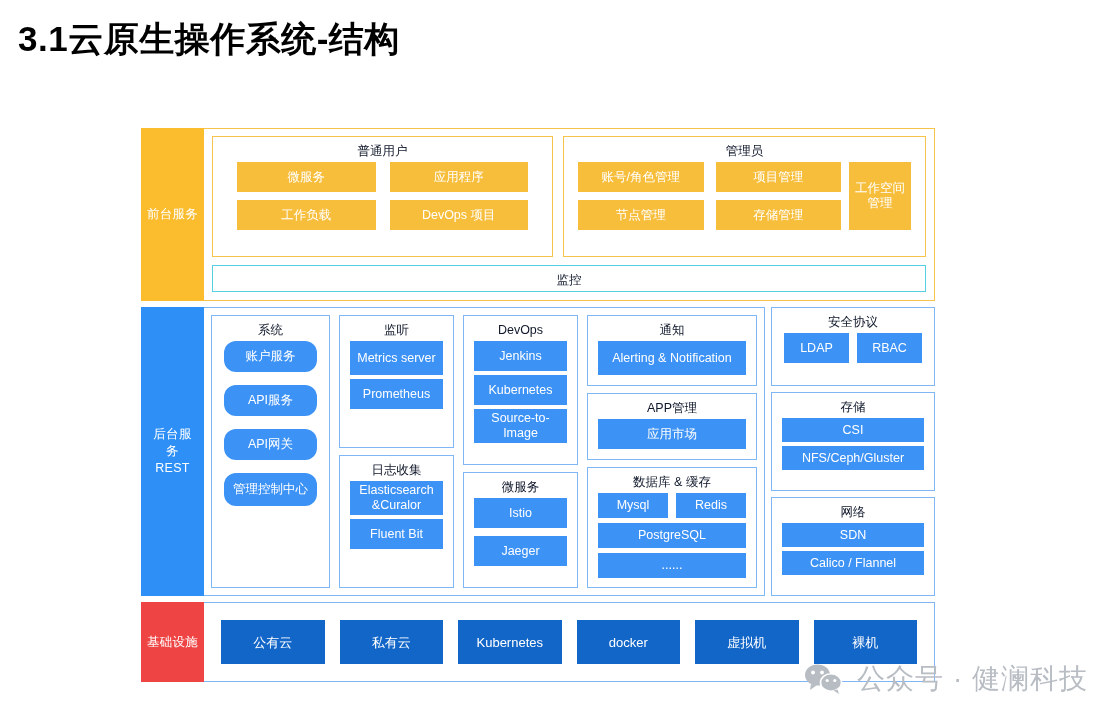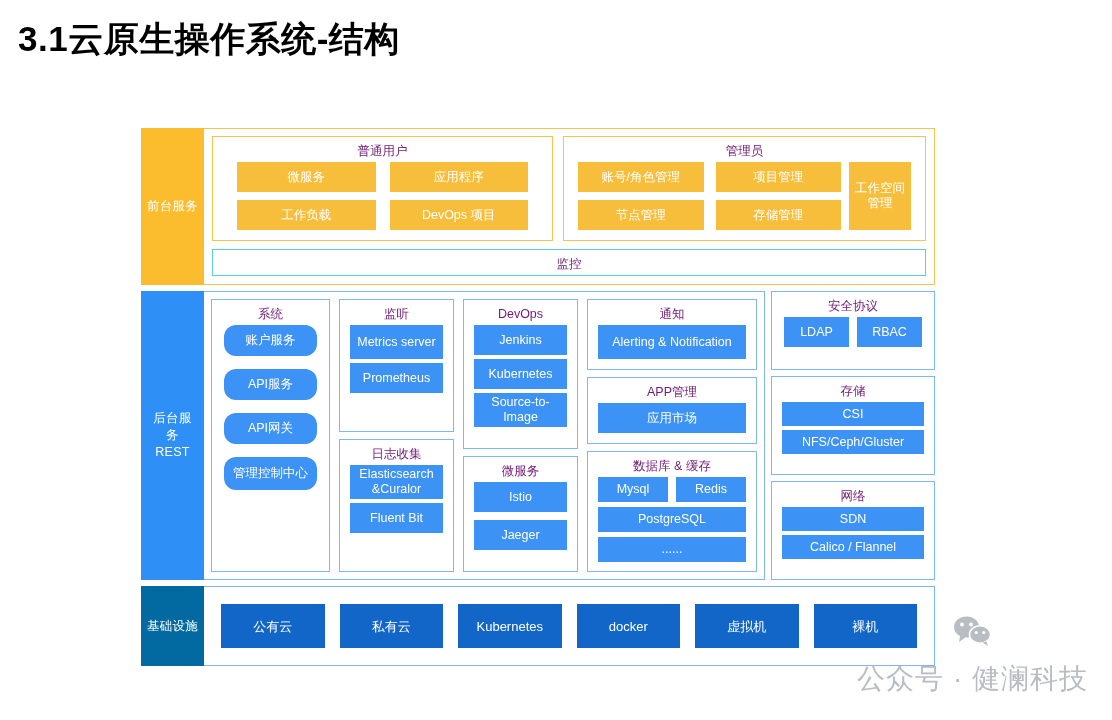--- a/index.html
+++ b/index.html
@@ -39,21 +39,21 @@
     flex: 0 0 63px;
     display: flex; align-items: center; justify-content: center;
     text-align: center;
     color: #ffffff;
     font-size: 12.5px;
     line-height: 17px;
     letter-spacing: 0.3px;
   }
   .band-label.orange { background: #FBBC2E; }
   .band-label.blue   { background: #2E90F7; }
-  .band-label.deep   { background: #0369a1; }
+  .band-label.deep   { background: #ef4444; }
 
   .band-body { flex: 1 1 auto; min-width: 0; }
 
   
   .top-body {
     border: 1px solid #F6C34C;
     border-left: none;
     background: #ffffff;
     padding: 7px 8px 8px 8px;
     box-sizing: border-box;
@@ -63,21 +63,21 @@
     background: #ffffff;
     box-sizing: border-box;
   }
   .panel-orange { border: 1px solid #F6C34C; }
   .panel-cyan   { border: 1px solid #56CFE1; }
   .panel-blue   { border: 1px solid #7FB6F5; }
 
   .panel-title {
     text-align: center;
     font-size: 12.5px;
-    color: #701a75;
+    color: #0f172a;
     padding: 6px 0 3px 0;
     line-height: 16px;
   }
 
   .chip {
     display: flex; align-items: center; justify-content: center;
     text-align: center;
     color: #ffffff;
     font-size: 12.5px;
     line-height: 15px;
@@ -92,21 +92,21 @@
   .users-panel { flex: 0 0 341px; padding: 0 0 10px 0; }
   .users-grid {
     display: grid;
     grid-template-columns: 1fr 1fr;
     gap: 8px 14px;
     padding: 0 24px;
   }
   .users-grid .chip { height: 30px; }
 
   
-  .admin-panel { flex: 1 1 auto; padding: 0 0 10px 0; }
+  .admin-panel { flex: 1 1 auto; padding: 0 0 26px 0; }
   .admin-wrap { display: flex; gap: 8px; padding: 0 14px; }
   .admin-grid {
     flex: 1 1 auto;
     display: grid;
     grid-template-columns: 1fr 1fr;
     gap: 8px 12px;
   }
   .admin-grid .chip { height: 30px; }
   .admin-tall { flex: 0 0 62px; display: flex; }
   .admin-tall .chip { width: 100%; height: 68px; }
@@ -198,21 +198,20 @@
 
   
   .watermark {
     position: absolute;
     right: 24px; bottom: 22px;
     display: flex; align-items: center; gap: 13px;
     color: #B8BDC4;
     font-size: 28px;
     letter-spacing: 1px;
     white-space: nowrap;
-    flex-direction: column;
   }
   .wechat-icon { display: block; }
 </style>
 </head>
 <body>
 
 <div class="page-title">3.1云原生操作系统-结构</div>
 
 <div class="diagram">
 

